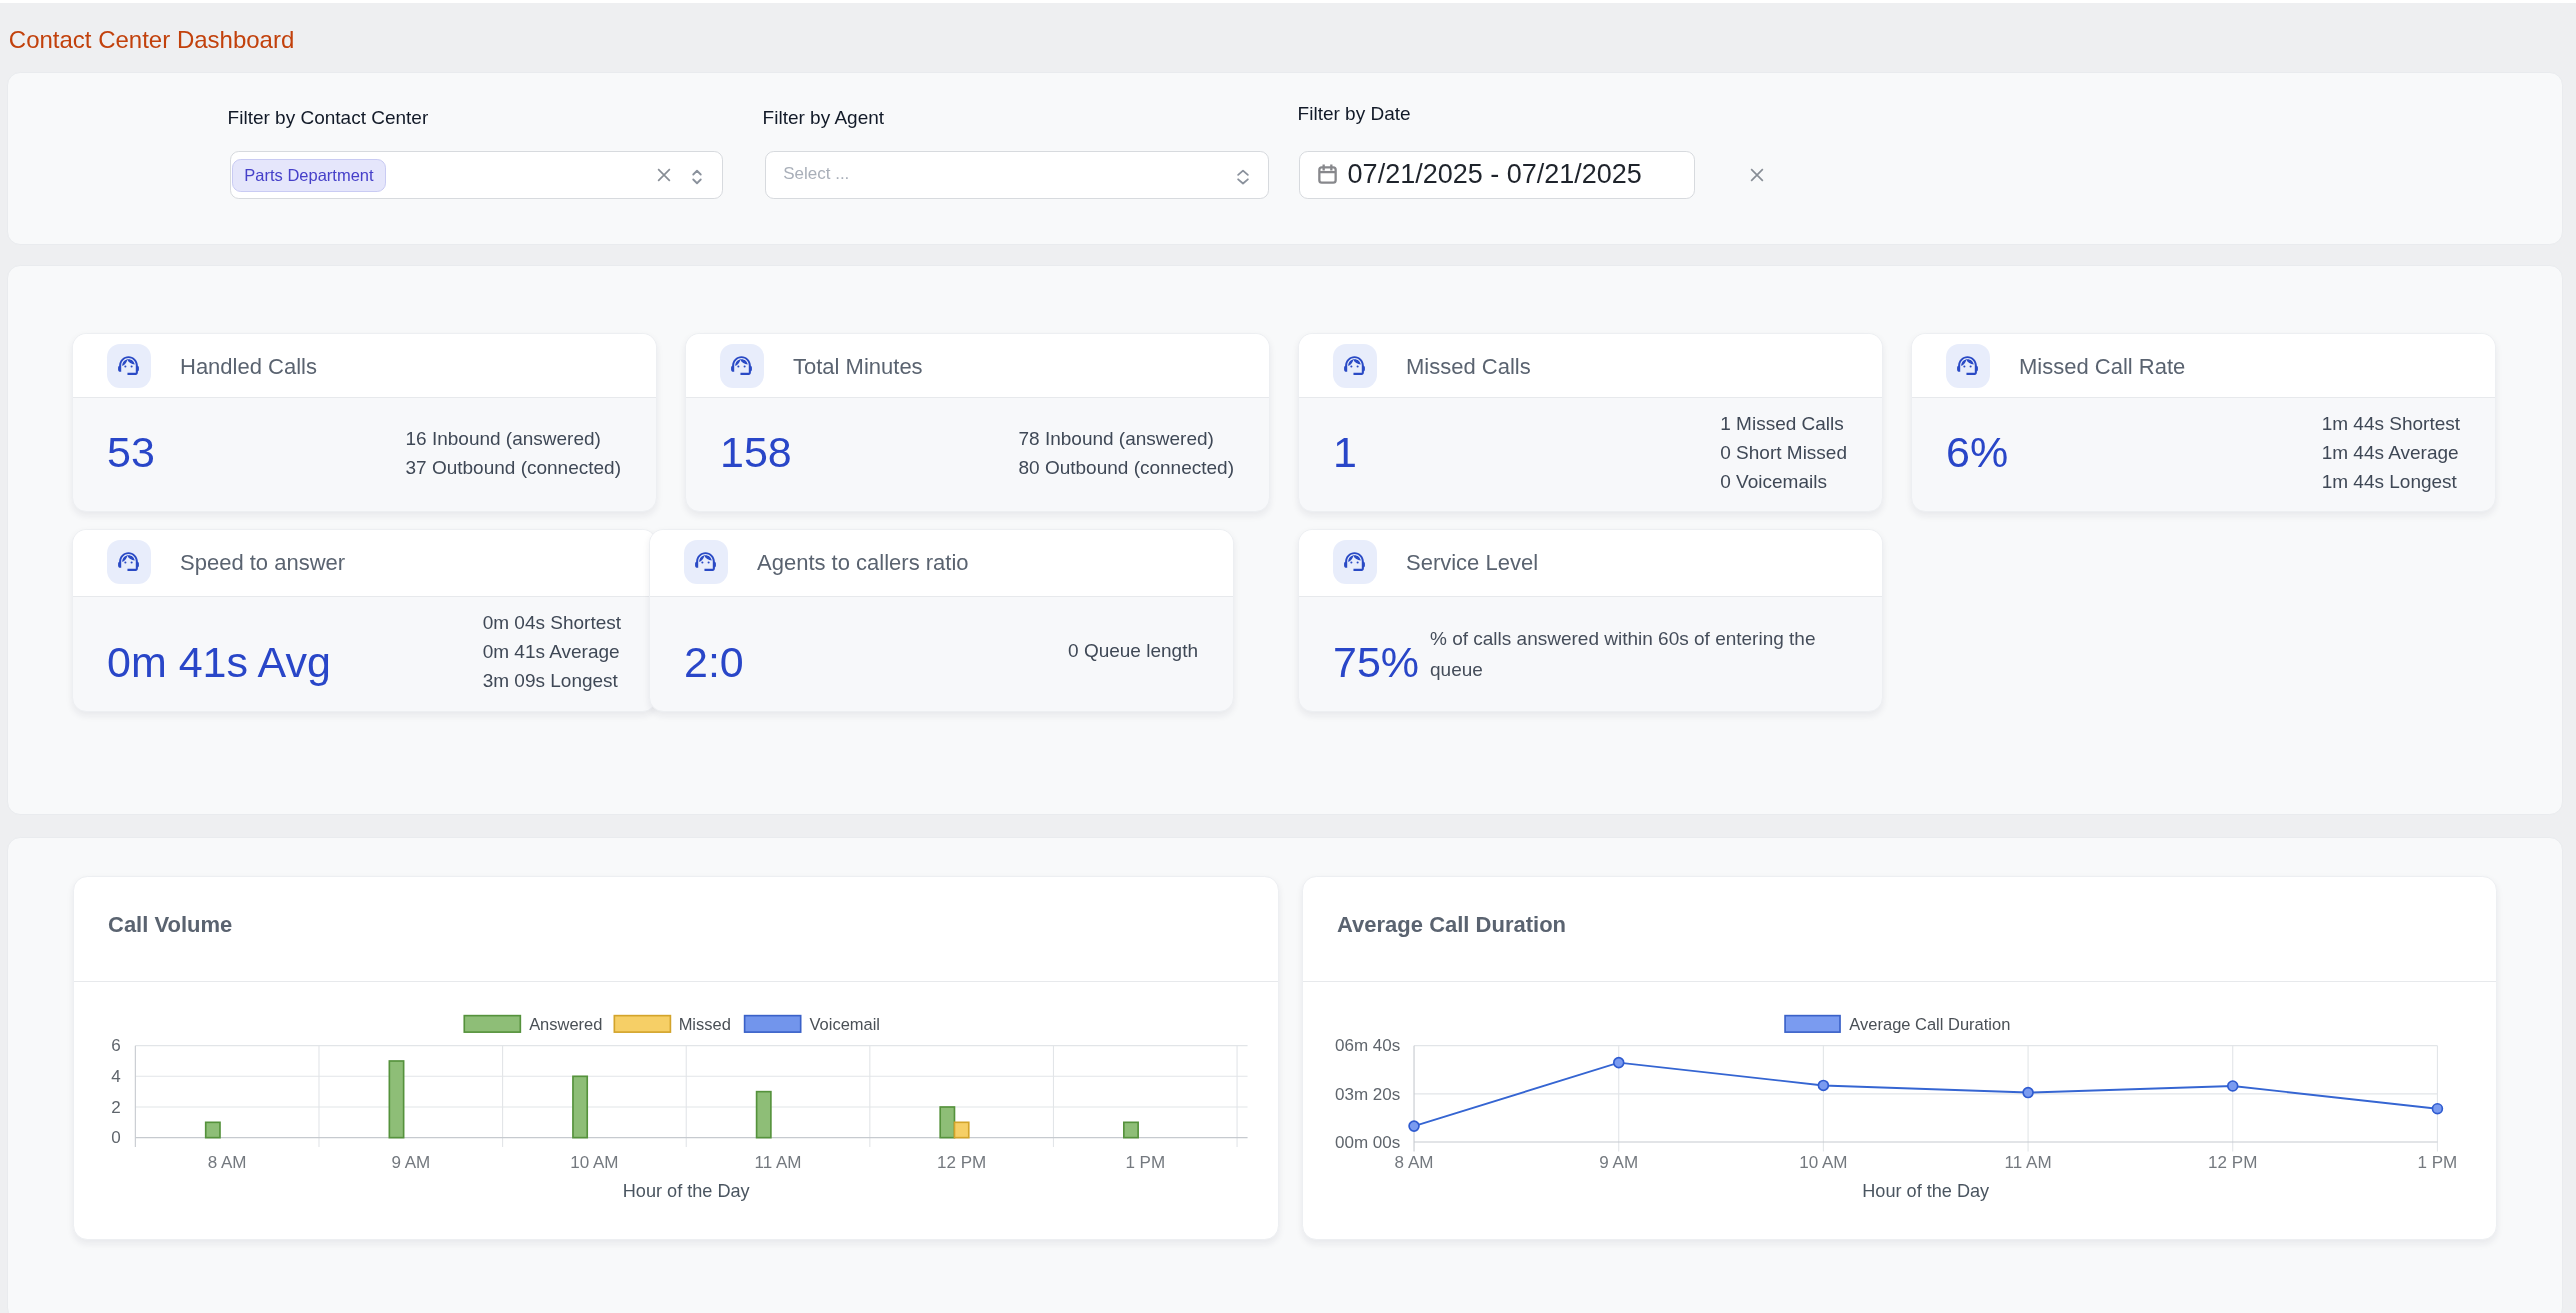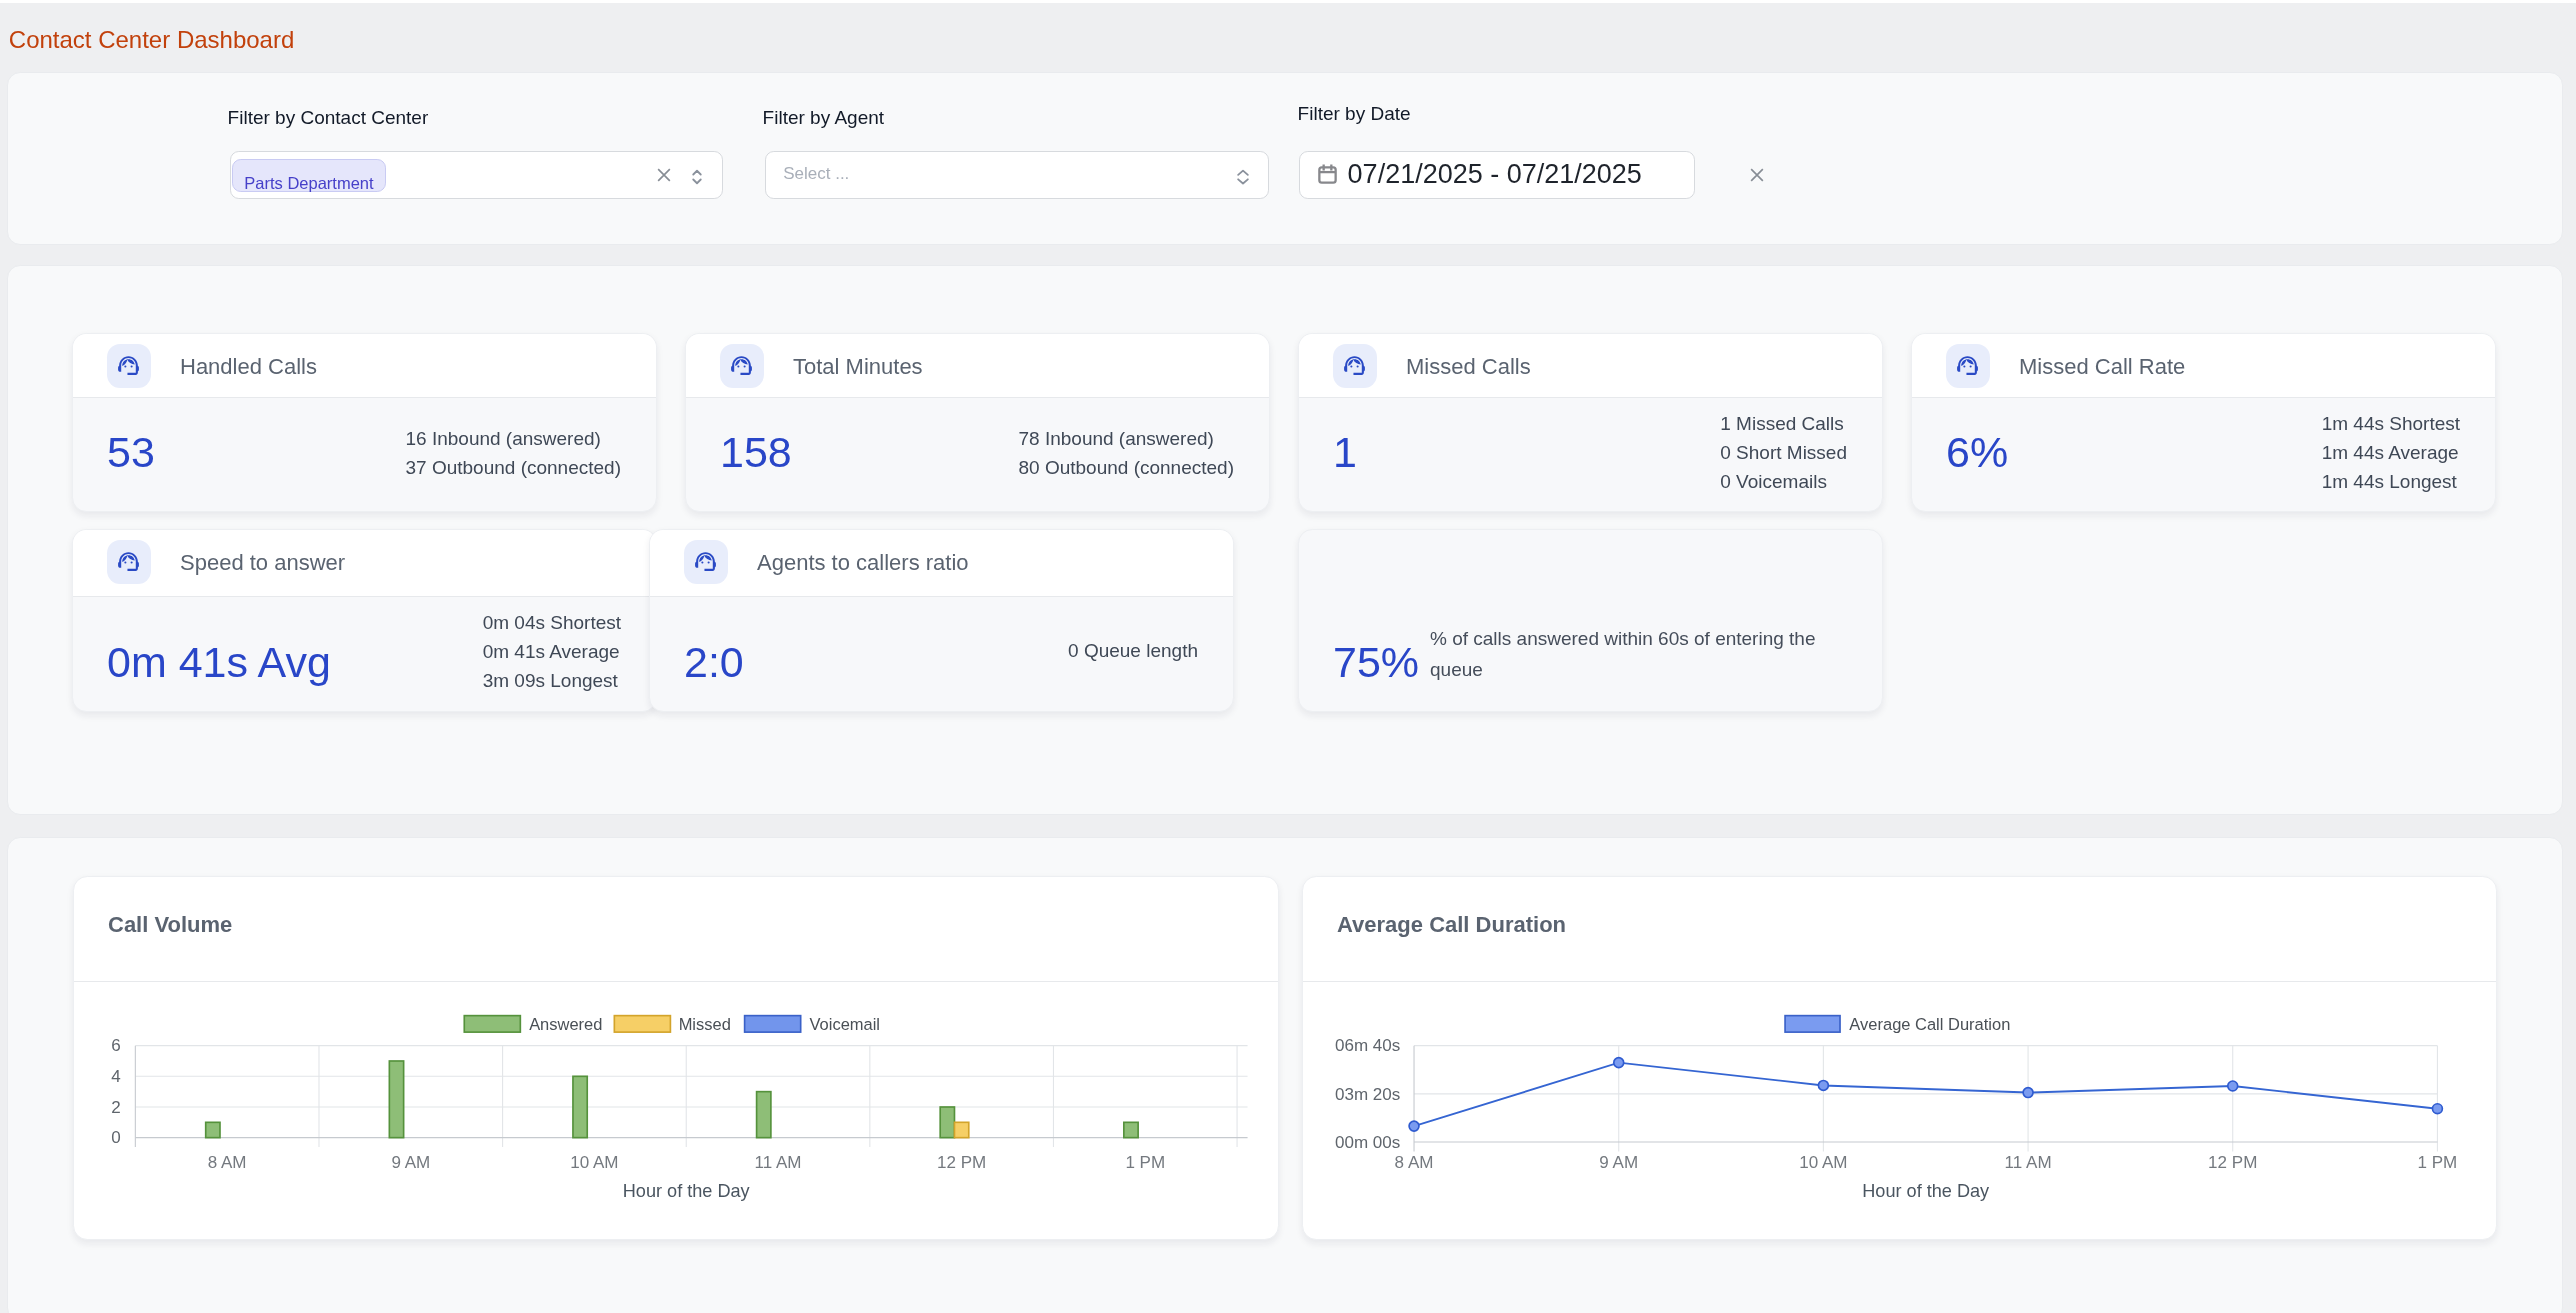--- a/index.html
+++ b/index.html
@@ -46,21 +46,21 @@
 </svg>
 
 <div class="abs" style="left:0;top:0;width:2576px;height:3.3px;background:#ffffff"></div>
 <div class="abs" style="left:8.8px;top:26.4px;font-size:24px;font-weight:normal;color:#c2410c">Contact Center Dashboard</div>
 
 <div class="panel" style="top:72px;height:173px">
   <div class="flabel" style="left:220px">Filter by Contact Center</div>
   <div class="flabel" style="left:755px">Filter by Agent</div>
   <div class="flabel" style="left:1290px;top:30px">Filter by Date</div>
   <div class="fctl" style="left:222px;width:493px">
-    <div class="abs" style="left:1.7px;top:6.6px;height:33px;background:#e5e6fb;border:1.1px solid #c9cbf3;border-radius:8.8px;font-size:16.5px;color:#4640c9;line-height:31px;padding:8px 11px;">Parts Department</div>
+    <div class="abs" style="left:1.7px;top:6.6px;height:33px;background:#e5e6fb;border:1.1px solid #c9cbf3;border-radius:8.8px;font-size:16.5px;color:#4640c9;line-height:31px;padding:0 11px;">Parts Department</div>
     <svg class="abs" style="left:423px;top:13.2px;color:#878d95" width="20" height="20" viewBox="0 0 24 24">
         <path fill="none" stroke="currentColor" stroke-width="2" d="M5 5l14 14M19 5L5 19"></path>
       </svg>
     <svg class="abs" style="left:456px;top:15px;color:#8a919c" width="20" height="20" viewBox="0 0 24 24">
         <path fill="none" stroke="currentColor" stroke-width="2.2" stroke-linecap="round" stroke-linejoin="round" d="m7.5 9 4.5-4.5L16.5 9"></path>
         <path fill="none" stroke="currentColor" stroke-width="2.2" stroke-linecap="round" stroke-linejoin="round" d="m7.5 15 4.5 4.5L16.5 15"></path>
       </svg>
   </div>
   <div class="fctl" style="left:757px;width:504px">
     <div class="abs" style="left:17.6px;top:12px;font-size:17px;color:#a9afb9">Select ...</div>
@@ -174,20 +174,28 @@
       </span>
       <span class="ctitle">Agents to callers ratio</span>
     </div>
   <div class="big" style="top:108px">2:0</div>
   <div class="side" style="top:106px">
       <div>0 Queue length</div>
     </div>
 </div>
 
 <div class="card" style="left:1298px;top:529px;width:585px;height:183px">
+  <div class="chead" style="height:67px">
+      <span class="ibox">
+        <svg width="25" height="25" viewBox="0 0 24 24" style="color:#2a4ac5">
+          <use href="#agent"></use>
+        </svg>
+      </span>
+      <span class="ctitle">Service Level</span>
+    </div>
   <div class="big" style="top:108px">75%</div>
   <div class="abs" style="left:131px;top:93px;width:407px;font-size:19px;line-height:31px;color:#454d5a">% of calls answered within 60s of entering the queue</div>
 </div>
 
 <div class="panel" style="top:837px;height:484px"></div>
 
 <div class="chartcard" style="left:73px;width:1206px">
   <div class="chtitle">Call Volume</div>
   <div class="chdiv"></div>
   <svg class="abs" style="left:0;top:104px" width="1206" height="260" viewBox="0 0 2192 473">

